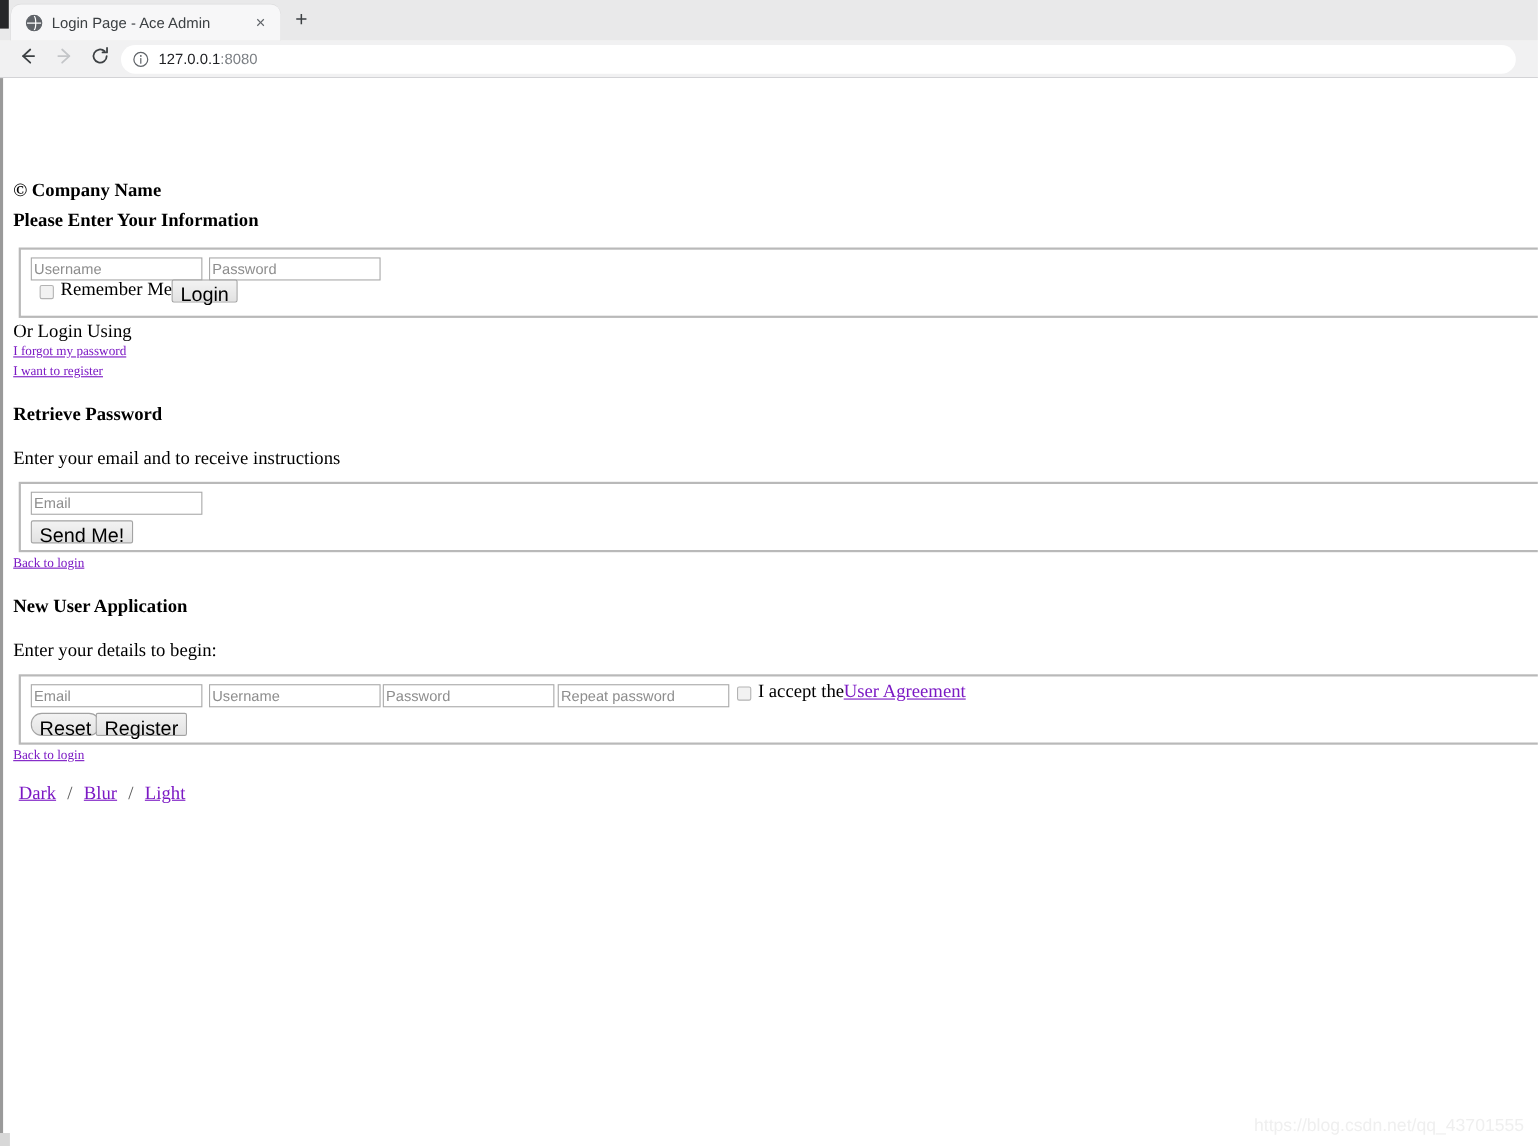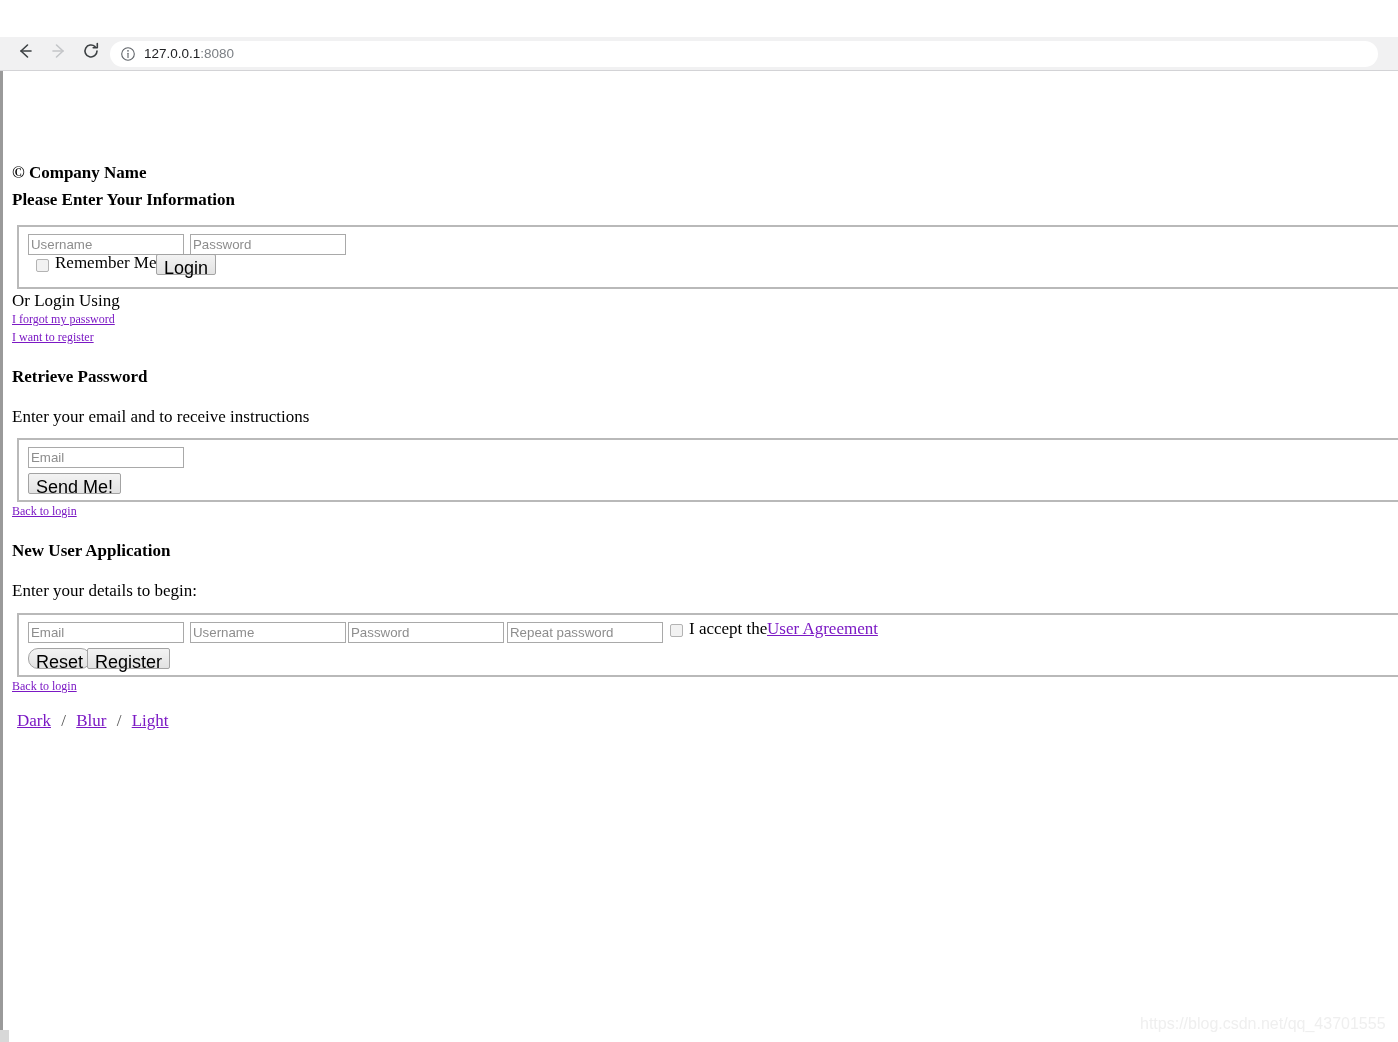--- a/index.html
+++ b/index.html
@@ -280,20 +280,37 @@
     left: 0; top: 1030px;
     width: 9px; height: 12px;
     background: #d8d8d8;
   }
 </style>
 </head>
 <body>
 
 <div class="browser">
 
+  <div class="tabstrip">
+    <div class="win-edge-dark"></div>
+
+    <div class="tab">
+      <span class="tab-favicon">
+        <svg width="16" height="16" viewBox="0 0 16 16">
+          <circle cx="8" cy="8" r="7" fill="#5f6368"></circle>
+          <path d="M8 1.6c2 1.6 2 11.2 0 12.8M1.4 8h13.2" stroke="#ffffff" stroke-width="1.1" fill="none"></path>
+          <circle cx="8" cy="8" r="7" fill="none" stroke="#5f6368" stroke-width="1"></circle>
+        </svg>
+      </span>
+      <span class="tab-title">Login Page - Ace Admin</span>
+      <span class="tab-close">×</span>
+    </div>
+
+    <div class="newtab">+</div>
+  </div>
 
   <div class="toolbar">
     <span class="nav-btn nav-back">
       <svg width="20" height="20" viewBox="0 0 20 20">
         <path d="M12.5 4L6 10l6.5 6" stroke="#3c4043" stroke-width="1.6" fill="none" stroke-linecap="round" stroke-linejoin="round"></path>
         <path d="M6 10h10" stroke="#3c4043" stroke-width="1.6" fill="none" stroke-linecap="round"></path>
       </svg>
     </span>
     <span class="nav-btn nav-fwd">
       <svg width="20" height="20" viewBox="0 0 20 20">

